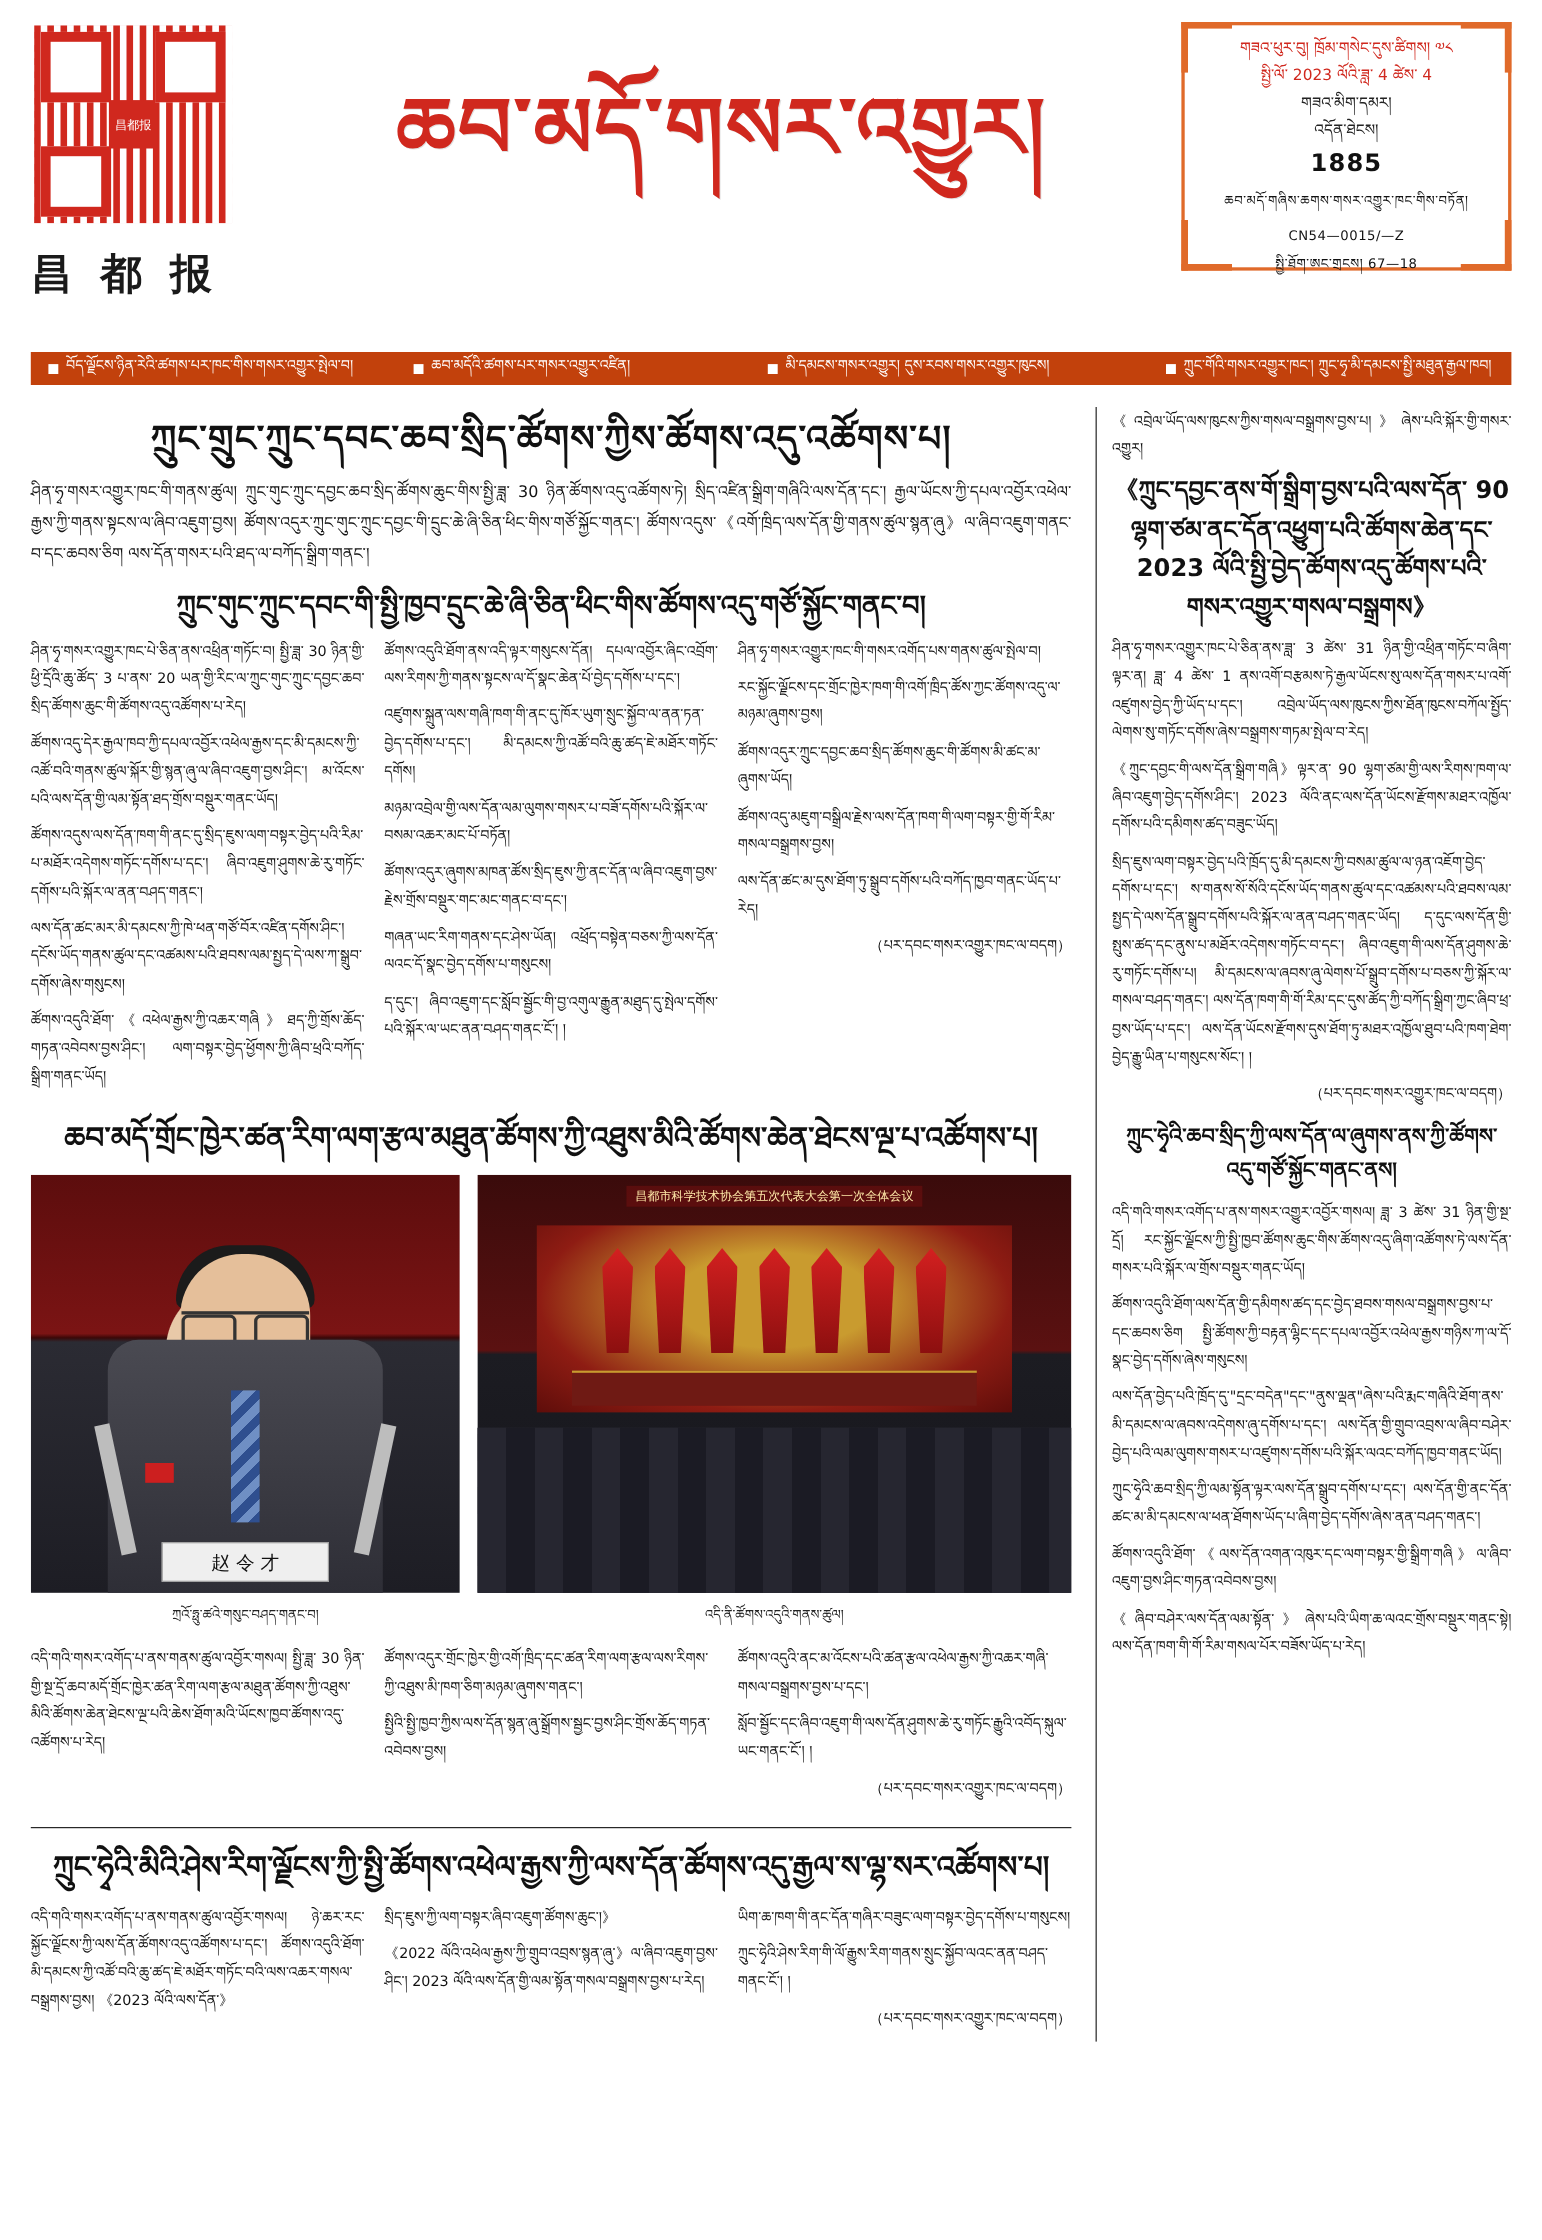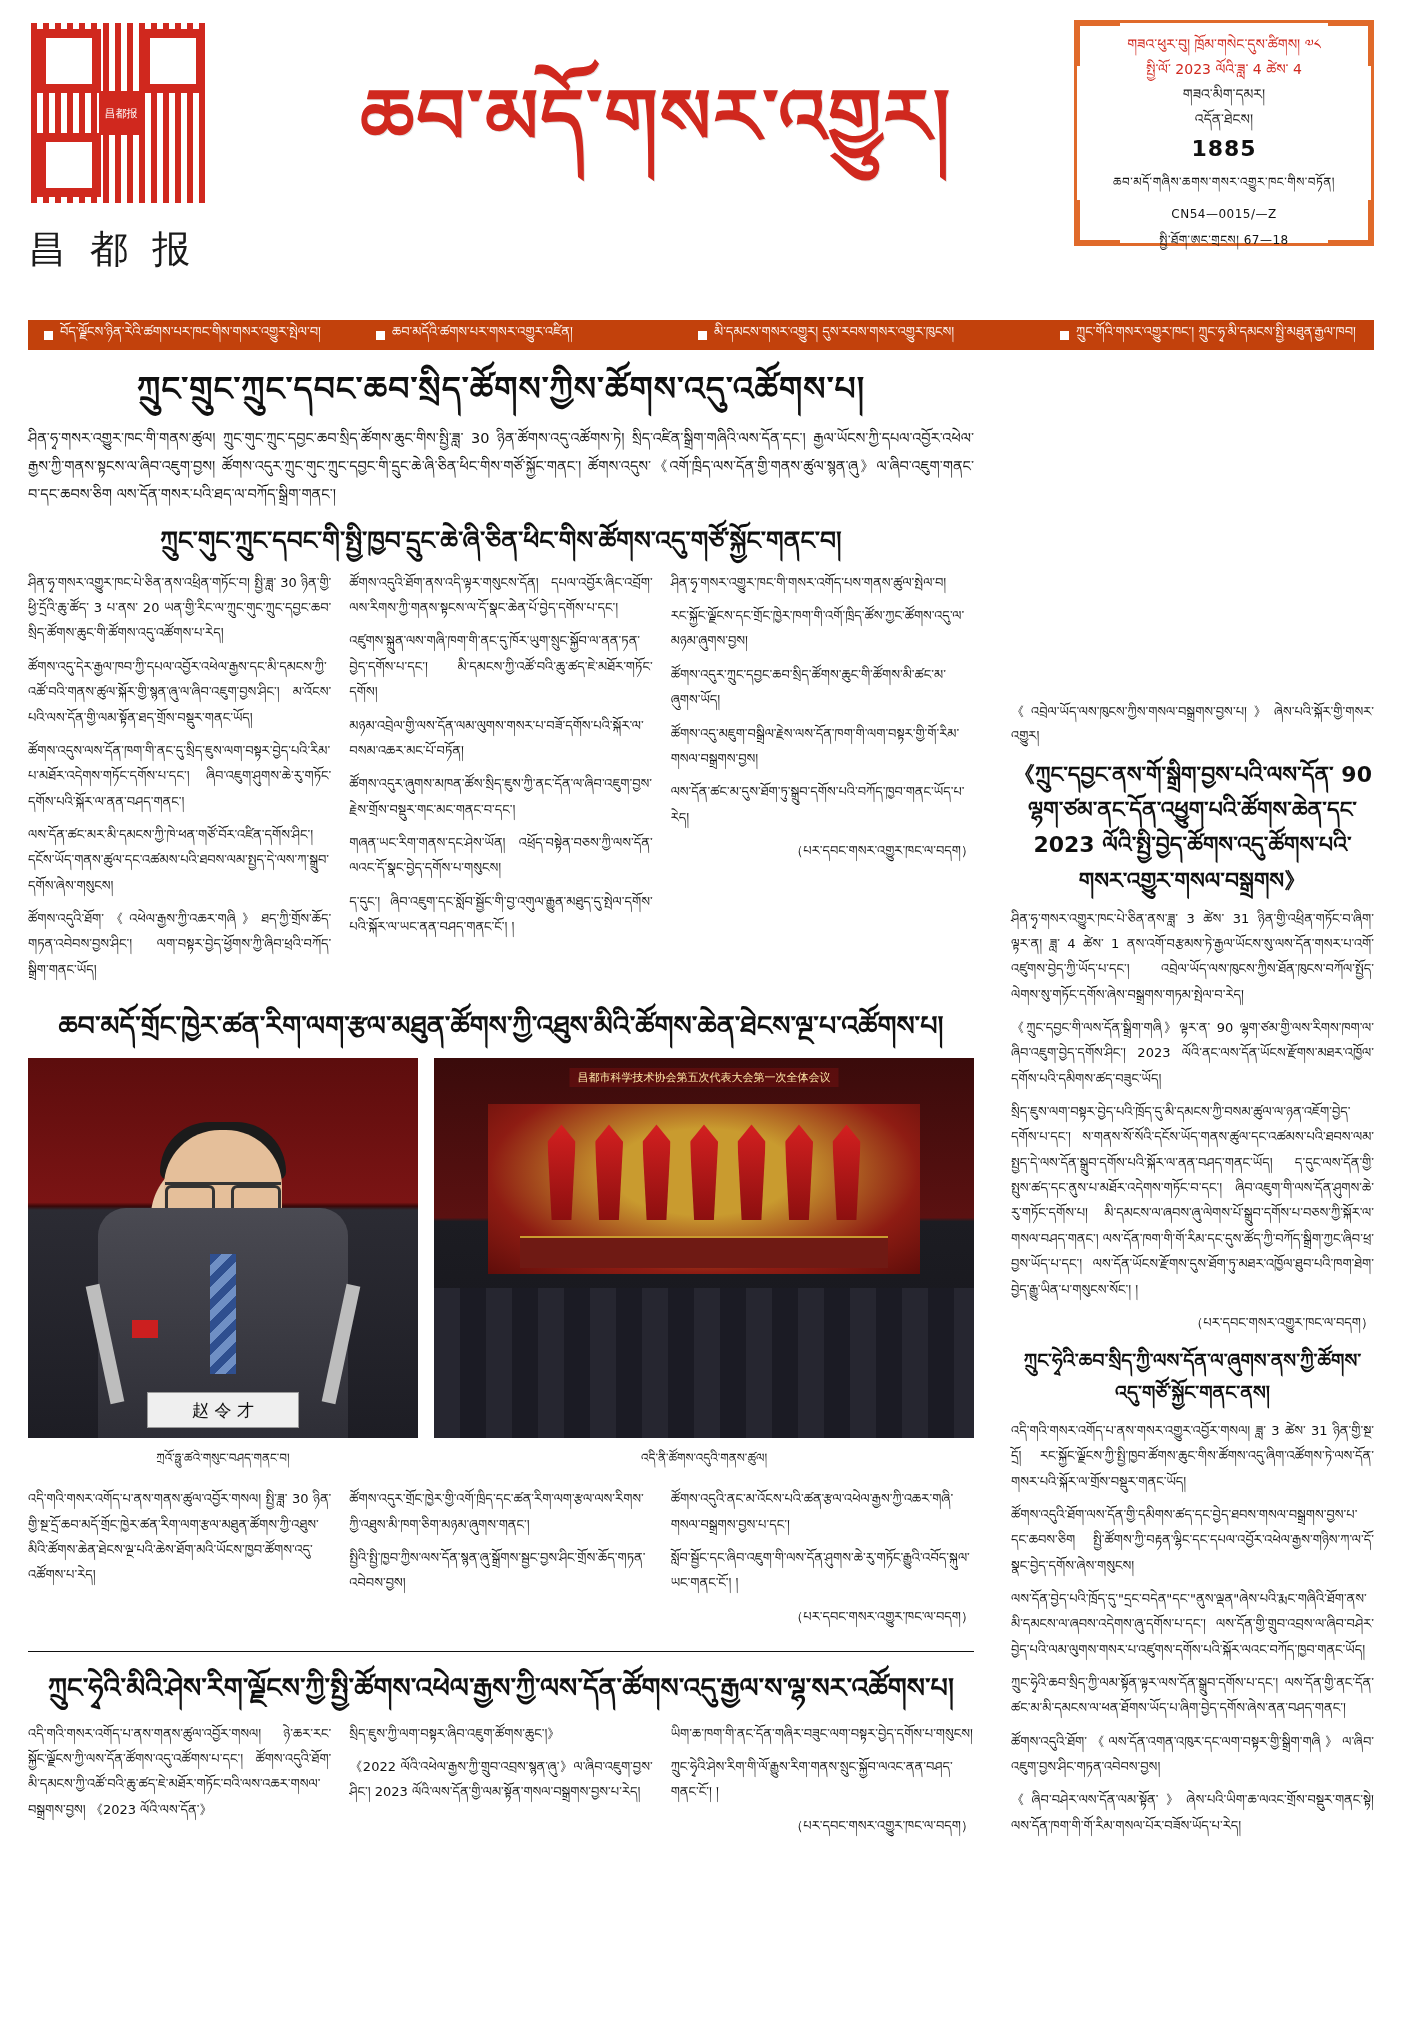--- a/index.html
+++ b/index.html
@@ -19,21 +19,21 @@
       background-image:
         repeating-linear-gradient(90deg,#d0281e 0 6px,#fff 6px 12px),
         repeating-linear-gradient(0deg,#d0281e 0 6px,#fff 6px 12px);
       background-size:12px 12px;
       position:relative;border:3px solid #fff;}
   .qr:before,.qr:after{content:"";position:absolute;width:46px;height:46px;border:9px solid #d0281e;background:#fff;}
   .qr:before{top:6px;left:6px;}
   .qr:after{top:6px;right:6px;}
   .qr .corner3{position:absolute;bottom:6px;left:6px;width:46px;height:46px;border:9px solid #d0281e;background:#fff;}
   .qr .ctr{position:absolute;top:50%;left:50%;transform:translate(-50%,-50%);width:44px;height:44px;background:#d0281e;color:#fff;font-size:11px;line-height:11px;display:flex;align-items:center;justify-content:center;text-align:center;padding:3px;box-sizing:border-box;}
-  .cn-name{margin-top:18px;font-family:"DejaVu Serif",serif;font-weight:normal;font-size:38px;letter-spacing:6px;color:#1a1a1a;}
+  .cn-name{margin-top:18px;font-family:"DejaVu Serif",serif;font-weight:bold;font-size:38px;letter-spacing:6px;color:#1a1a1a;}
 
   .title-block{flex:1 1 auto;text-align:center;padding-top:52px;}
   .tib-title{
     font-family:"DejaVu Sans", sans-serif;
     font-size:76px;line-height:1.35;color:#d0281e;
     letter-spacing:2px;white-space:nowrap;
     font-weight:bold;
     text-shadow:1px 1px 0 rgba(0,0,0,.12);
   }
 
@@ -54,21 +54,21 @@
   
   .navbar{margin-top:6px;height:30px;background:#c2410c;display:flex;align-items:center;color:#fff;font-size:13px;}
   .nav-item{display:flex;align-items:center;gap:7px;padding:0 16px;white-space:nowrap;}
   .nav-sq{width:9px;height:9px;background:#fff;flex:0 0 9px;}
   .nav-1{flex:0 0 300px;}
   .nav-2{flex:0 0 290px;}
   .nav-3{flex:0 0 330px;}
   .nav-4{flex:1 1 auto;}
 
   
-  .content{display:flex;margin-top:10px;gap:0;align-items:flex-end;}
+  .content{display:flex;margin-top:20px;gap:0;}
   .left-col{width:960px;flex:0 0 960px;padding-right:14px;box-sizing:border-box;}
   .vrule{width:1px;background:#111;flex:0 0 1px;margin:0 8px;}
   .right-col{flex:1 1 auto;padding-left:6px;box-sizing:border-box;}
 
   
   .hl-main{font-size:33px;line-height:1.5;text-align:center;font-weight:bold;letter-spacing:1px;margin:4px 0 10px;}
   .hl-sub{font-size:25px;line-height:1.5;text-align:center;font-weight:bold;margin:14px 0 10px;}
   .hl-sec{font-size:27px;line-height:1.5;text-align:center;font-weight:bold;margin:16px 0 12px;}
   .hl-r1{font-size:22px;line-height:1.6;text-align:center;font-weight:bold;margin:4px 0 8px;}
   .hl-r2{font-size:19px;line-height:1.65;text-align:center;font-weight:bold;margin:10px 0 10px;}

